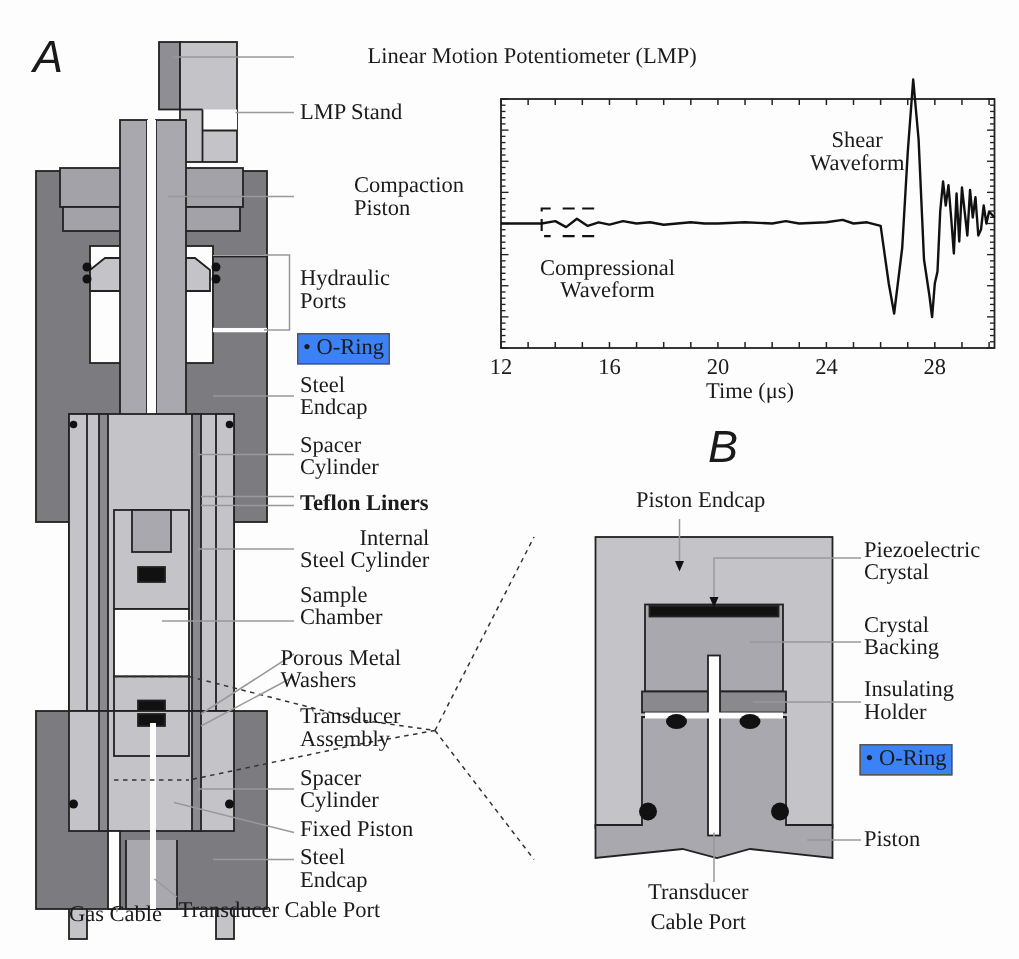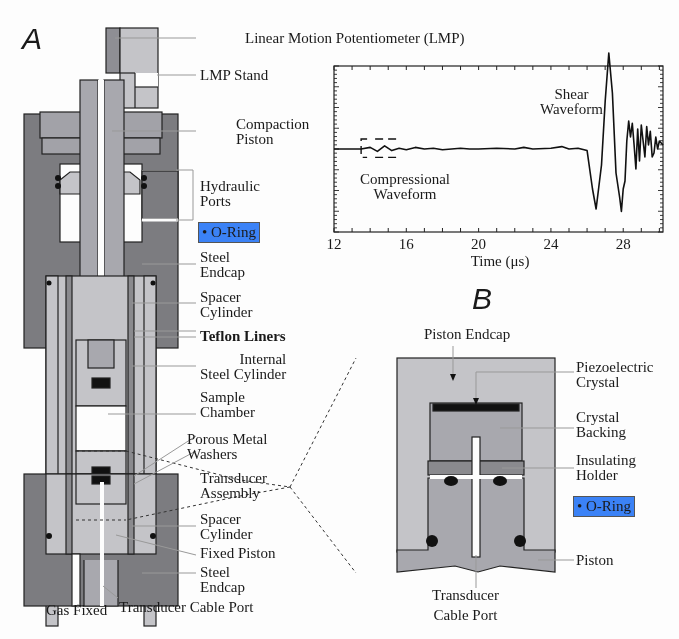--- a/index.html
+++ b/index.html
@@ -152,21 +152,21 @@
 </div>
 <div class="lbl" style="left:200px;top:512px;">
   <div>Spacer</div>
   <div>Cylinder</div>
 </div>
 <div class="lbl" style="left:200px;top:546px;">Fixed Piston</div>
 <div class="lbl" style="left:200px;top:565px;">
   <div>Steel</div>
   <div>Endcap</div>
 </div>
-<div class="lbl" style="left:46px;top:603px;">Gas Fixed</div>
+<div class="lbl" style="left:46px;top:603px;">Gas Cable</div>
 <div class="lbl" style="left:119px;top:600px;">Transducer Cable Port</div>
 
 <svg id="chart" width="679" height="639">
   <rect x="334" y="66" width="329" height="166" fill="none" stroke="#222" stroke-width="1.2"></rect>
   <g id="ticks">
       <line x1="334" x2="334" y1="232" y2="228" stroke="#222" stroke-width="1"></line>
       <line x1="334" x2="334" y1="66" y2="70" stroke="#222" stroke-width="1"></line>
       <line x1="352.0769230769231" x2="352.0769230769231" y1="232" y2="228" stroke="#222" stroke-width="1"></line>
       <line x1="352.0769230769231" x2="352.0769230769231" y1="66" y2="70" stroke="#222" stroke-width="1"></line>
       <line x1="370.15384615384613" x2="370.15384615384613" y1="232" y2="228" stroke="#222" stroke-width="1"></line>

